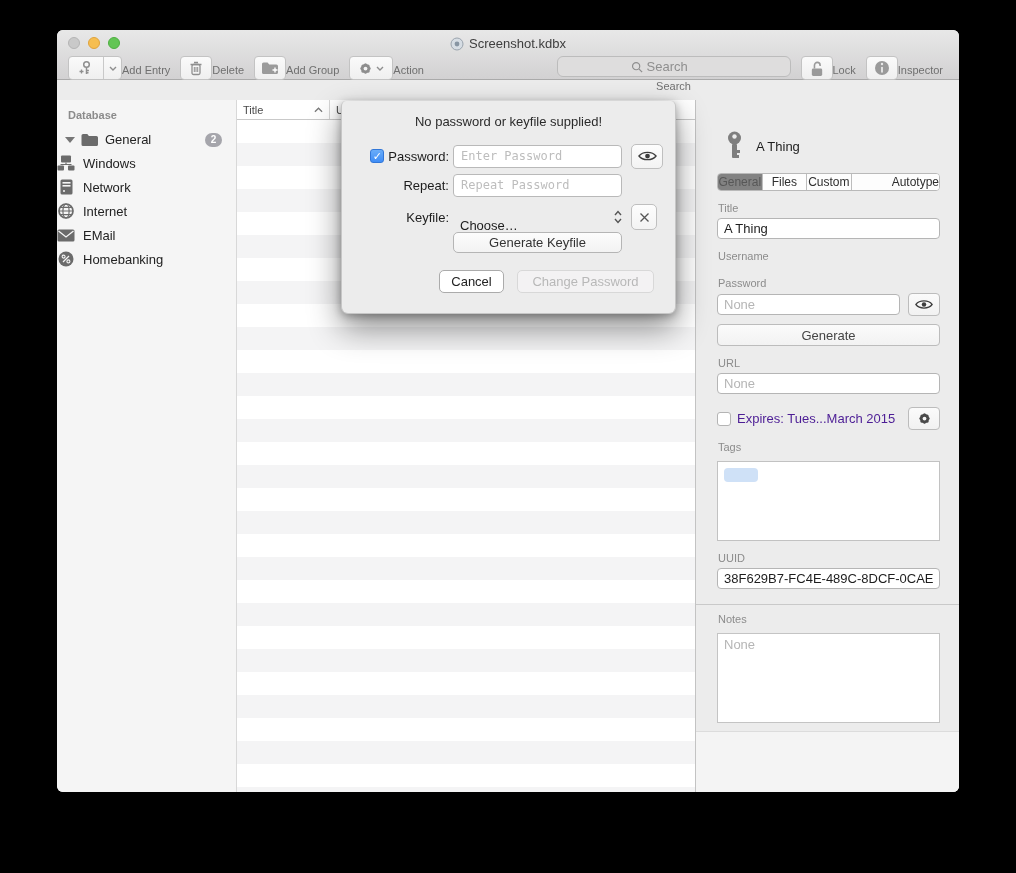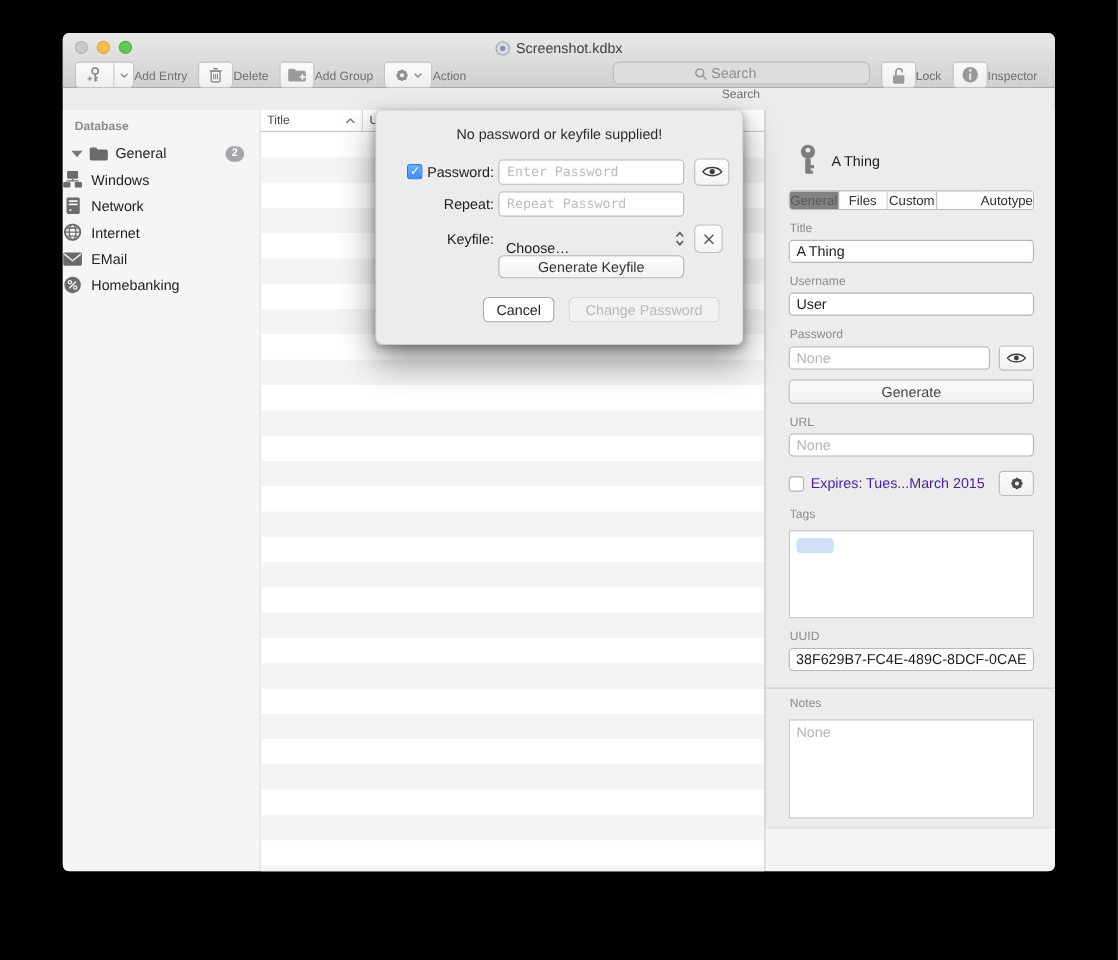--- a/index.html
+++ b/index.html
@@ -364,21 +364,20 @@
       <div class="segment selected">General</div>
       <div class="segment">Files</div>
       <div class="segment">Custom</div>
       <div class="segment">Autotype</div>
     </div>
 
     <div class="flabel">Title</div>
     <input class="finput" value="A Thing" style="">
 
     <div class="flabel">Username</div>
-    <input class="finput" value="User" style="">
 
     <div class="flabel">Password</div>
     <div class="frow">
       <input class="finput" style="flex: 1 1 0%;" placeholder="None">
       <div class="sq-btn">
         <svg width="18" height="11" viewBox="0 0 20 12">
           <path d="M1 6 C5 0.8 15 0.8 19 6 C15 11.2 5 11.2 1 6 Z" fill="none" stroke="#3d3d3d" stroke-width="1.4"></path>
           <circle cx="10" cy="6" r="2.5" fill="#3d3d3d"></circle>
         </svg>
       </div>

